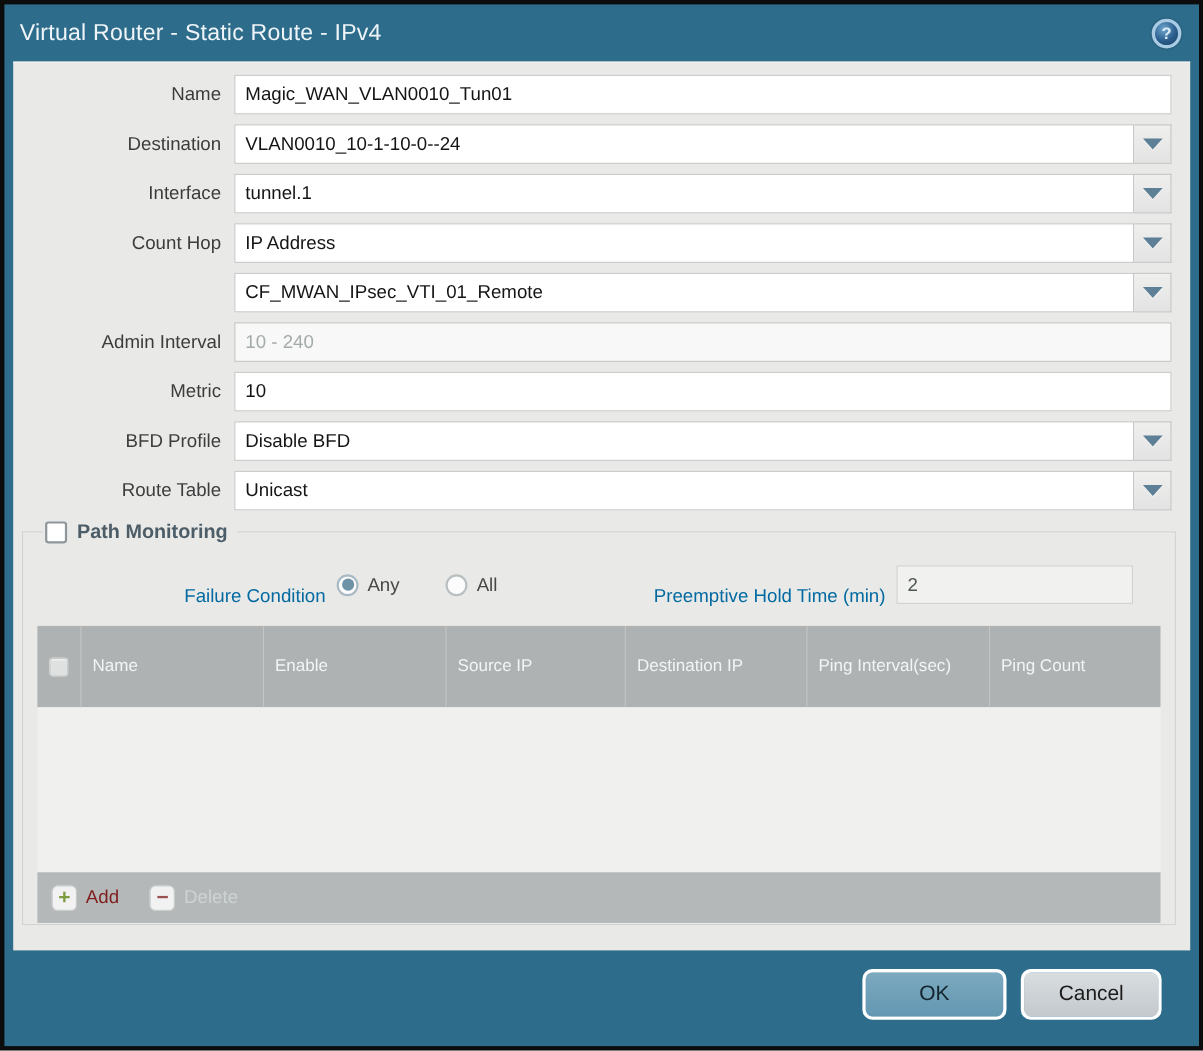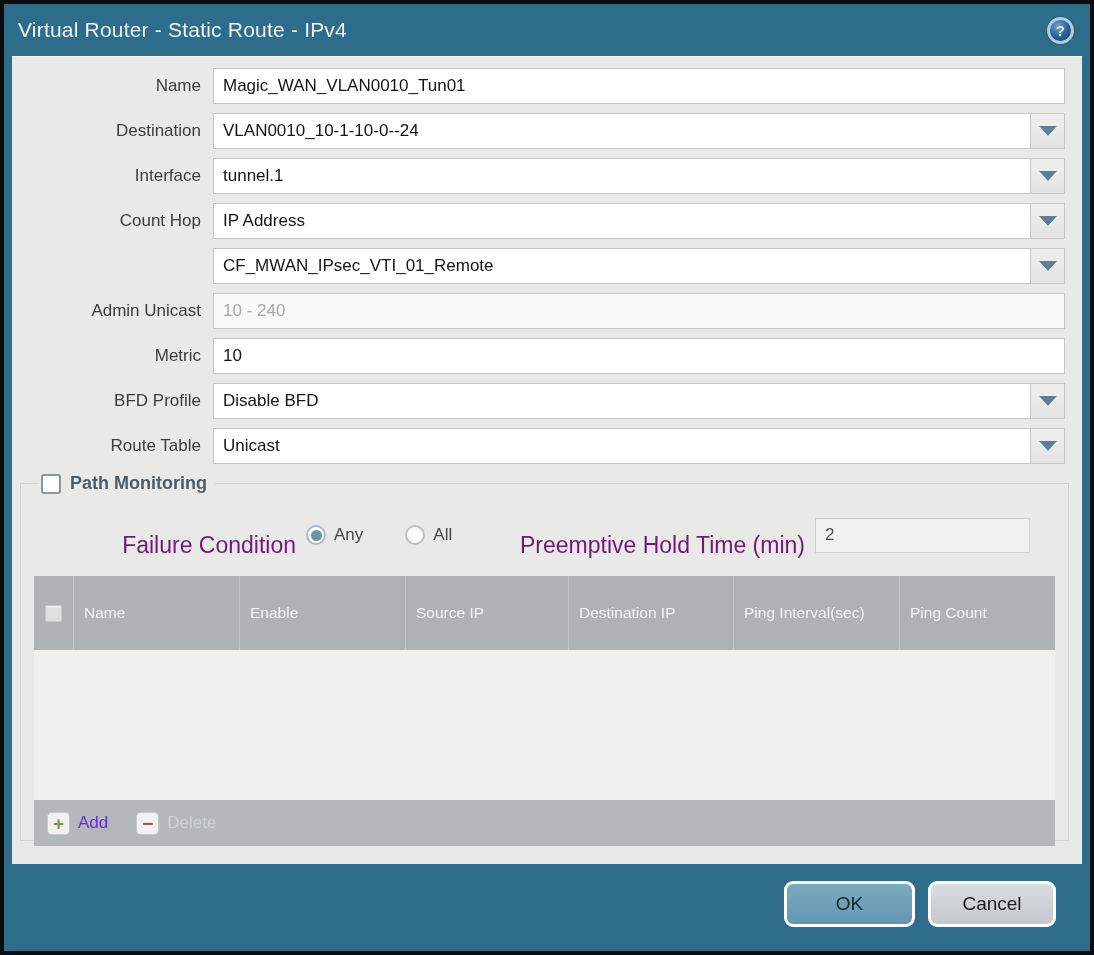--- a/index.html
+++ b/index.html
@@ -83,21 +83,21 @@
   }
   .checkbox{
     width:20px;height:20px; border-radius:3px;
     background:#fff; border:2px solid #8d969b;
     display:inline-block; cursor:pointer;
   }
   .pm-title{ color:#4c5d68; font-size:18px; font-weight:bold; }
   .pm-row{
     margin-top:17px; display:flex; align-items:center;
   }
-  .pm-lbl{ color:#701a75; font-size:23px;margin-top:21px; }
+  .pm-lbl{ color:#0369a1; font-size:17px;margin-top:21px; }
   .fc-lbl{ width:272px; text-align:right; padding-right:10px; flex:none;}
   .radio{
     width:20px;height:20px;border-radius:50%;
     background:#fcfcfc; border:2px solid #b9bfc1;
     display:inline-flex; align-items:center; justify-content:center;
     margin:0 8px 0 0; flex:none; cursor:pointer;
   }
   .radio.checked{ border-color:#a9bac4; }
   .radio.checked::after{
     content:""; width:11px;height:11px;border-radius:50%;
@@ -144,21 +144,21 @@
   .tbtn{ display:flex; align-items:center; gap:8px; cursor:pointer; }
   .tbtn .iconbox{
     width:23px;height:23px;border-radius:5px;
     background:rgba(255,255,255,.82);
     box-shadow:inset 0 0 0 1px rgba(120,125,125,.35);
     display:flex;align-items:center;justify-content:center;
     font-size:19px; font-weight:bold; line-height:1;
   }
   .tbtn.add .iconbox{ color:#7d9b3f; }
   .tbtn.del .iconbox{ color:#9c5252; }
-  .tbtn.add .tlbl{ color:#6d28d9; font-size:17px; }
+  .tbtn.add .tlbl{ color:#7f1d1d; font-size:17px; }
   .tbtn.del .tlbl{ color:#ced3d3; font-size:17px; }
   
   .footer{
     flex:1; display:flex; align-items:flex-start; justify-content:flex-end;
     padding:17px 34px 0 0; gap:13px;
   }
   .btn{
     height:46px; border-radius:9px; border:3px solid #fff;
     font-size:19px; font-family:"Liberation Sans", sans-serif;
     cursor:pointer; color:#14242e;
@@ -223,21 +223,21 @@
         <span class="lbl"></span>
         <span class="fieldwrap">
           <input type="text" value="CF_MWAN_IPsec_VTI_01_Remote" style="">
           <span class="dd-btn">
             <span class="dd-tri"></span>
           </span>
         </span>
       </div>
 
       <div class="row">
-        <span class="lbl">Admin Unicast</span>
+        <span class="lbl">Admin Interval</span>
         <span class="fieldwrap">
           <input type="text" class="placeholder-style" placeholder="10 - 240" style="">
         </span>
       </div>
 
       <div class="row">
         <span class="lbl">Metric</span>
         <span class="fieldwrap">
           <input type="text" value="10" style="">
         </span>

